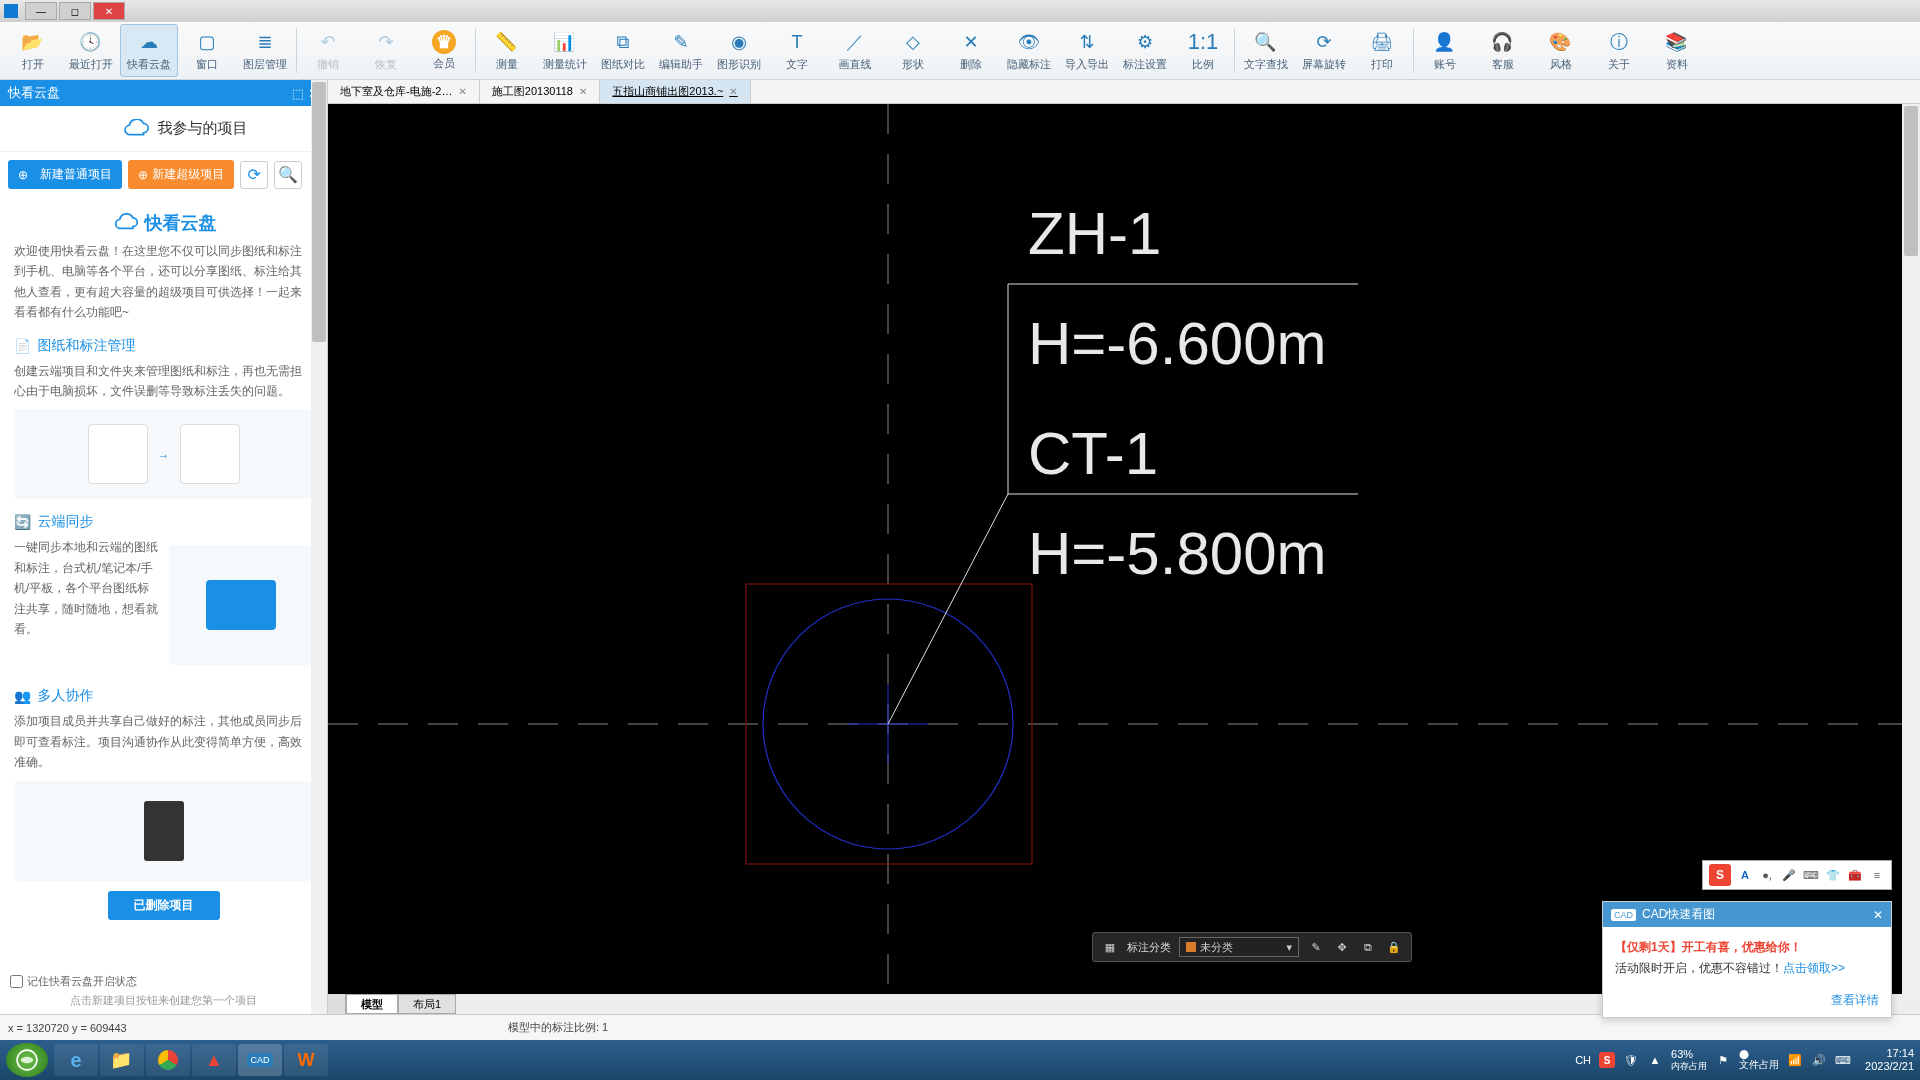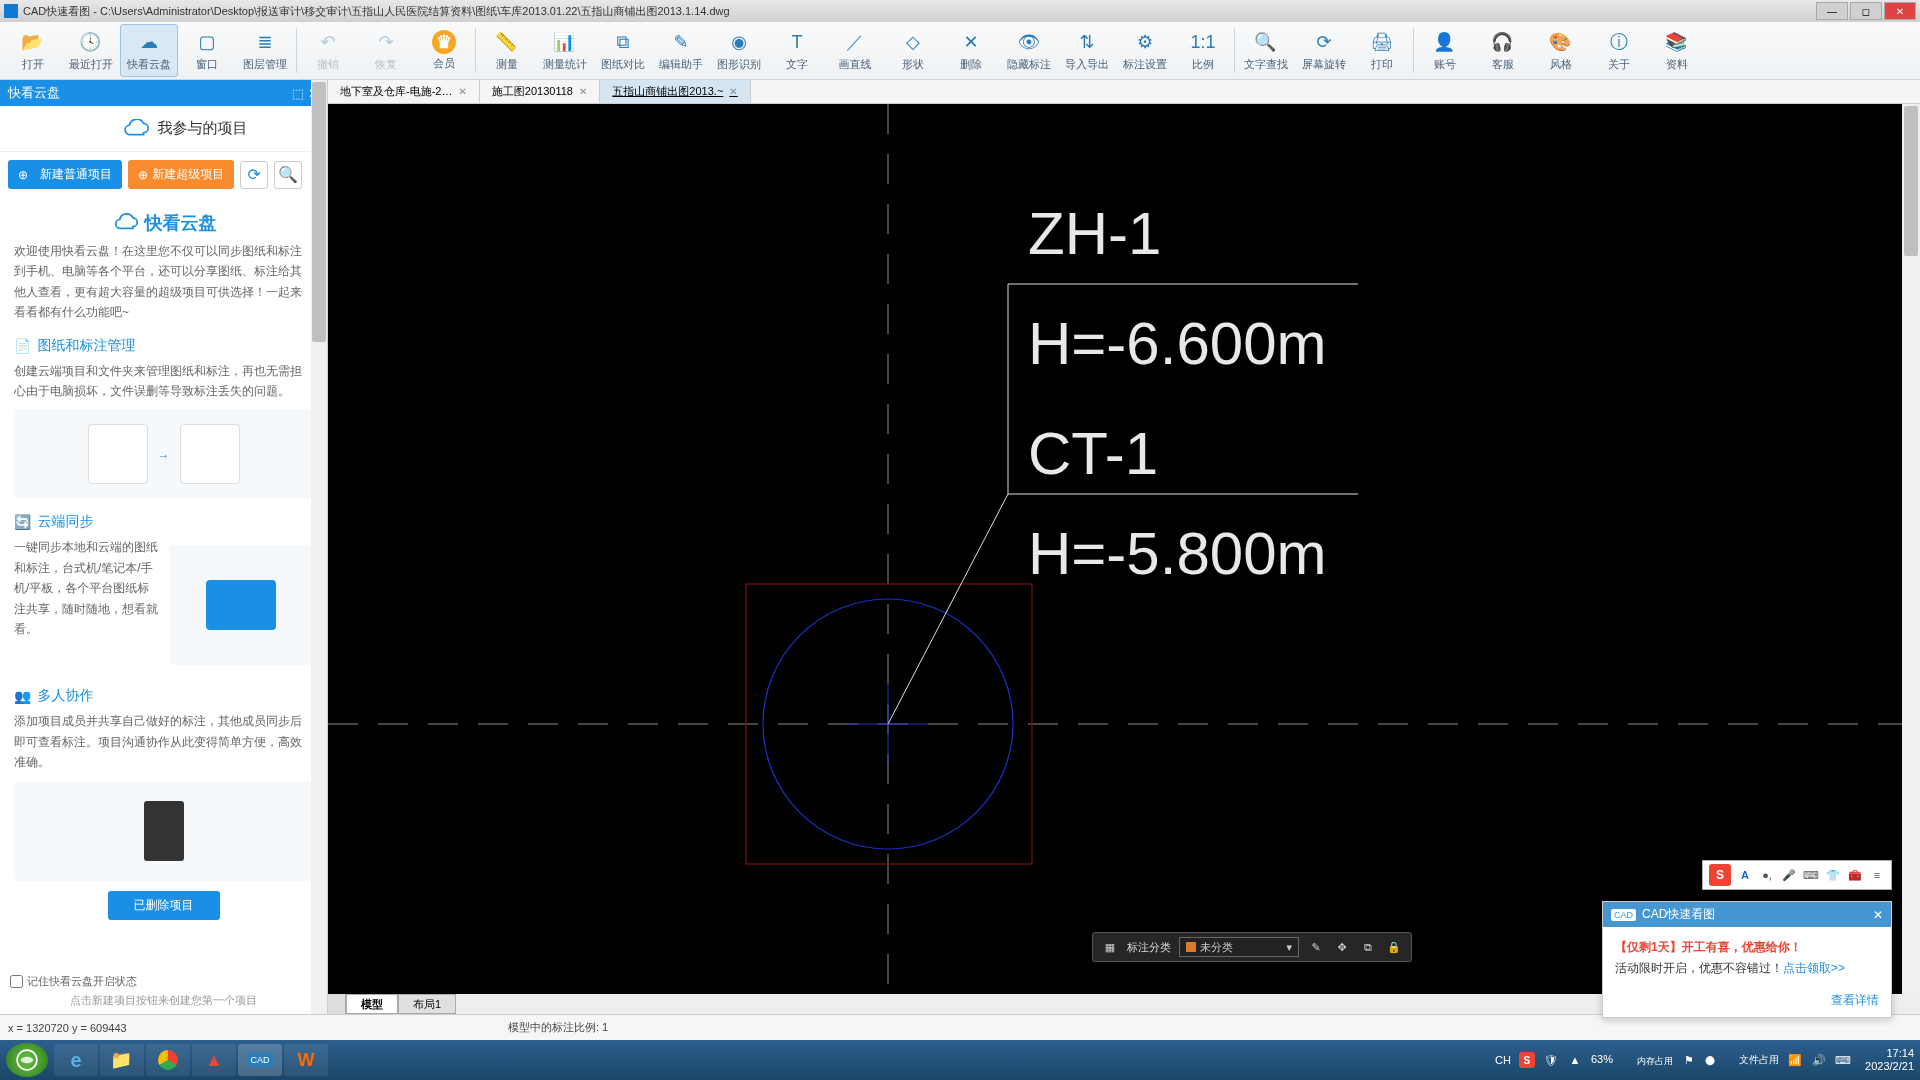--- a/index.html
+++ b/index.html
@@ -28,21 +28,21 @@
 .cloud-icon { width: 30px; height: 20px; margin-right: 8px; }
 .side-btns { display: flex; gap: 6px; padding: 8px; align-items: center; }
 .btn-blue { background: #1a8fe6; color: #fff; border-radius: 3px; padding: 6px 10px; font-size: 12px; display:flex; align-items:center; cursor:pointer; }
 .btn-orange { background: #f78b2d; color: #fff; border-radius: 3px; padding: 6px 10px; font-size: 12px; display:flex; align-items:center; cursor:pointer; }
 .btn-icon { width: 28px; height: 28px; border: 1px solid #ccc; border-radius: 3px; display:flex; align-items:center; justify-content:center; color:#1a8fe6; cursor:pointer; }
 .side-content { padding: 8px 14px; font-size: 12px; color: #555; overflow-y: auto; height: 820px; }
 .card-title { display: flex; align-items: center; font-size: 18px; color: #1a8fe6; font-weight: bold; margin: 6px 0; justify-content:center; }
 .card-sub { color: #1a8fe6; font-size: 14px; margin: 14px 0 6px; display:flex; align-items:center; gap:6px; }
 .card-text { line-height: 1.7; color: #666; }
 .img-placeholder { height: 90px; background: #f6f9fb; margin: 8px 0; border-radius:4px; display:flex; align-items:center; justify-content:center; }
-.btn-deleted { background:#1a8fe6; color:#fff; padding:6px 26px; border-radius:3px; font-size:12px; margin:10px auto; width:fit-content; cursor:pointer; }
+.btn-deleted { background:#1a8fe6; color:#fff; padding:6px 26px; border-radius:3px; font-size:12px; margin:10px auto; width:fit-content; cursor:pointer;font-weight:bold; }
 .side-footer { position:absolute; bottom:0; left:0; right:0; padding:6px 10px; font-size:11px; color:#666; }
 .chk { display:flex; gap:4px; }
 .hint-gray { color:#999; text-align:center; margin-top:4px; }
 
 .scroll-sidebar { position:absolute; right:0; top:0; width:16px; height:100%; background:#f0f0f0; }
 .scroll-thumb { position:absolute; left:1px; width:14px; background:#c0c0c0; border-radius:2px; }
 
 
 .doc-tabs { position:absolute; left:328px; top:80px; right:0; height:24px; background:#f5f5f5; display:flex; border-bottom:1px solid #ccc; }
 .doc-tab { padding:3px 12px; font-size:11px; border-right:1px solid #ccc; display:flex; align-items:center; gap:6px; cursor:pointer; }
@@ -89,32 +89,31 @@
 .ime { position:absolute; right:28px; bottom:190px; background:#fff; border:1px solid #aaa; box-shadow:0 1px 4px rgba(0,0,0,.2); padding:3px 6px; display:flex; align-items:center; gap:6px; font-size:12px; }
 .ime-s { width:22px; height:22px; background:#e43; color:#fff; display:flex; align-items:center; justify-content:center; font-weight:bold; border-radius:3px; }
 .ime-i { width:16px; height:16px; display:flex; align-items:center; justify-content:center; font-size:11px; color:#555; }
 
 
 .taskbar { position:absolute; left:0; bottom:0; width:100%; height:40px; background:linear-gradient(#2d5f8e,#1a4668); display:flex; align-items:center; padding:0 6px; }
 .start { width:42px; height:34px; border-radius:50%; background:radial-gradient(circle,#6cc04a,#2a7a1a); margin-right:6px; cursor:pointer; display:flex; align-items:center; justify-content:center; }
 .task-ico { width:44px; height:32px; margin-right:2px; background:rgba(255,255,255,0.08); border-radius:3px; display:flex; align-items:center; justify-content:center; cursor:pointer; }
 .tray { margin-left:auto; display:flex; align-items:center; color:#fff; font-size:11px; gap:8px; }
 .tray-ico { width:16px; height:16px; display:flex; align-items:center; justify-content:center; }
-.tray-col { display:flex; flex-direction:row; align-items:flex-end; line-height:1.2;gap:24px; }
+.tray-col { display:flex; flex-direction:column; align-items:flex-start; line-height:1.2; }
 .clock { display:flex; flex-direction:column; align-items:flex-end; line-height:1.2; margin-left:6px; }
 
 
 html { zoom: 1; }
 </style>
 </head>
 <body>
 
 <div class="titlebar">
   <div class="titlebar-icon"></div>
-  <div class="titlebar-title">CAD快速看图 - C:\Users\Administrator\Desktop\报送审计\移交审计\五指山人民医院结算资料\图纸\车库2013.01.22\五指山商铺出图2013.1.14.dwg</div>
   <div class="win-btns">
     <div class="win-btn">—</div>
     <div class="win-btn">◻</div>
     <div class="win-btn close">✕</div>
   </div>
 </div>
 
 <div class="toolbar" id="toolbar">
     <div class="tool-item">
       <div class="tool-icon" style="color:#2a7db8;font-size:18px;">📂</div>
@@ -192,21 +191,21 @@
     </div>
     <div class="tool-item">
       <div class="tool-icon" style="color:#2a7db8;font-size:18px;">⇅</div>
       <span style="">导入导出</span>
     </div>
     <div class="tool-item">
       <div class="tool-icon" style="color:#2a7db8;font-size:18px;">⚙</div>
       <span style="">标注设置</span>
     </div>
     <div class="tool-item">
-      <div class="tool-icon" style="color:#2a7db8;font-size:18px;">1:1</div>
+      <div class="tool-icon" style="color:#2a7db8;font-size:22px;">1:1</div>
       <span style="">比例</span>
     </div>
     <div class="sep"></div>
     <div class="tool-item">
       <div class="tool-icon" style="color:#2a7db8;font-size:18px;">🔍</div>
       <span style="">文字查找</span>
     </div>
     <div class="tool-item">
       <div class="tool-icon" style="color:#2a7db8;font-size:18px;">⟳</div>
       <span style="">屏幕旋转</span>

